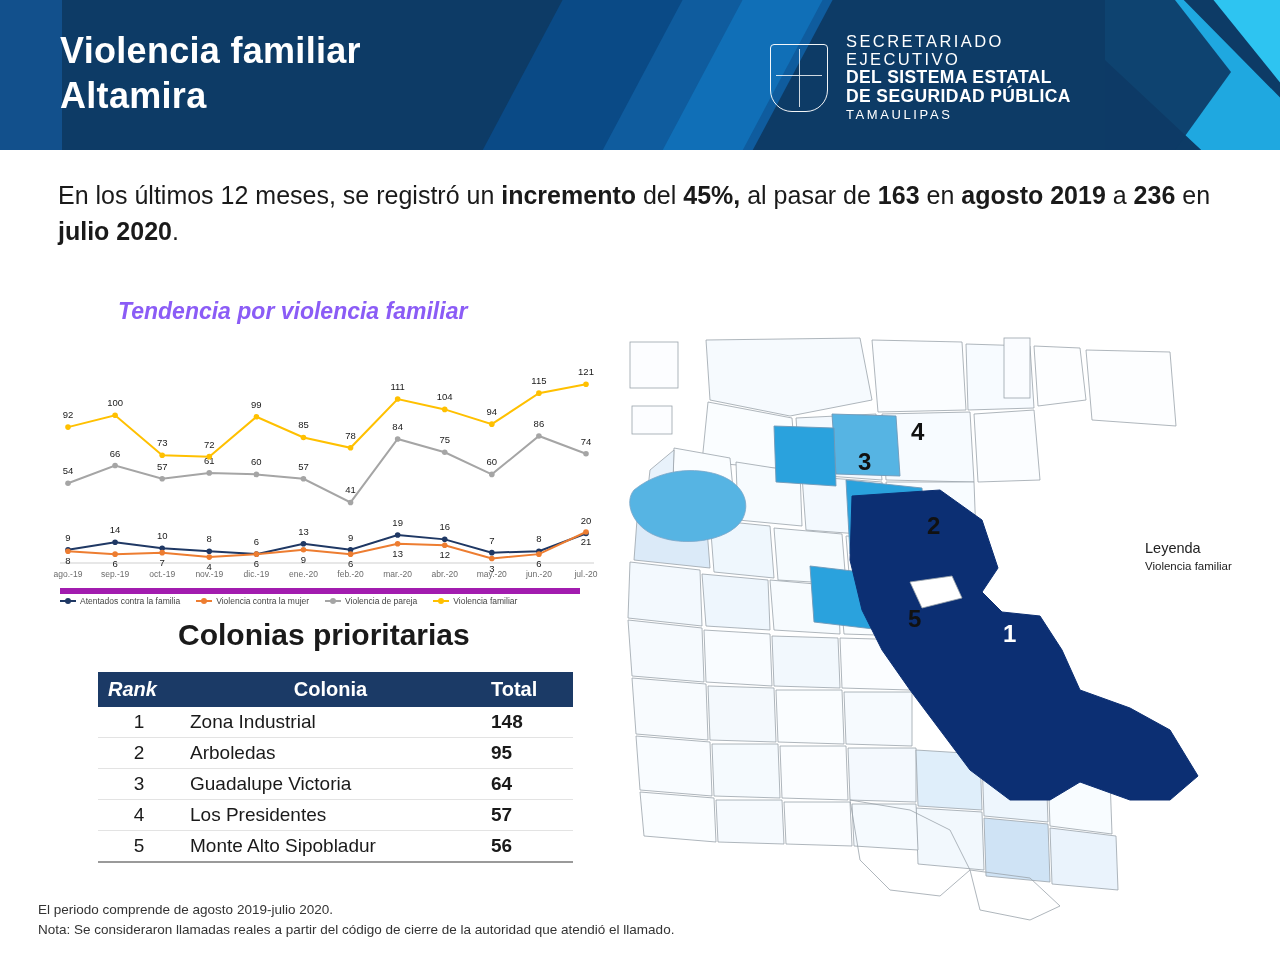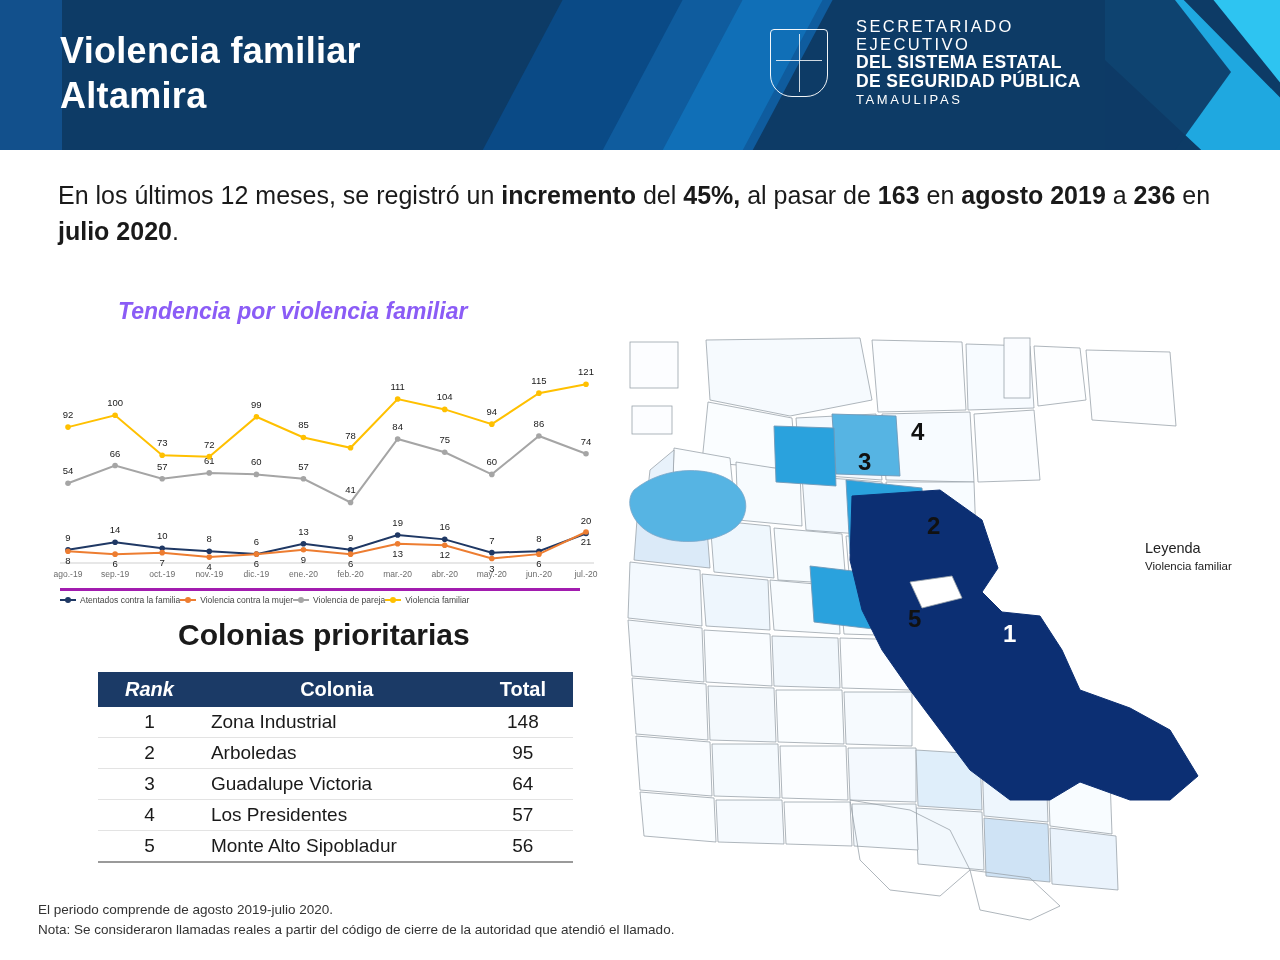--- a/index.html
+++ b/index.html
@@ -51,22 +51,22 @@
     background: #0d3b66;
     clip-path: polygon(40% 0, 72% 48%, 40% 100%, 0 100%, 0 0);
     opacity: .92;
   }
   .title {
     position: absolute; left: 60px; top: 28px;
     color: #ffffff; font-size: 36px; font-weight: bold; line-height: 1.25;
     letter-spacing: .3px;
   }
   .logo {
-    position: absolute; left: 770px; top: 25px; width: 330px; height: 75px;
-    display: flex; align-items: center; gap: 28px;
+    position: absolute; left: 770px; top: 40px; width: 330px; height: 75px;
+    display: flex; align-items: center; gap: 18px;
   }
   .crest {
     width: 58px; height: 68px; border: 1.6px solid #ffffff;
     border-radius: 4px 4px 22px 22px; position: relative; flex: none;
     opacity: .95;
   }
   .crest::before {
     content: ""; position: absolute; left: 50%; top: 4px; width: 1.4px;
     height: 58px; background: #ffffff; opacity: .85;
   }
@@ -92,51 +92,51 @@
     position: absolute; left: 118px; top: 298px;
     font-size: 23px; font-weight: bold; color: #8b5cf6; font-style: italic;
   }
   .chart-box {
     position: absolute; left: 38px; top: 345px; width: 560px; height: 265px;
   }
   .chart-box svg { display: block; }
 
   .legend {
     position: absolute; left: 60px; top: 588px; width: 520px; height: 20px;
-    display: flex; align-items: center; 
-    border-top: 3px solid #a21caf; padding-top: 0;
+    display: flex; align-items: center; gap: 16px;
+    border-top: 6px solid #a21caf; padding-top: 0;
   }
   .leg-item { display: flex; align-items: center; gap: 4px; font-size: 8.5px; color: #444; }
   .leg-line { width: 16px; height: 2px; position: relative; }
   .leg-line::after {
     content: ""; position: absolute; left: 5px; top: -2px;
     width: 6px; height: 6px; border-radius: 50%; background: inherit;
   }
 
   
   .table-title {
     position: absolute; left: 178px; top: 618px;
     font-size: 30px; font-weight: bold; color: #1a1a1a;
   }
   .tbl {
     position: absolute; left: 98px; top: 672px; width: 475px;
     border-collapse: collapse; font-size: 19px; color: #1a1a1a;
   }
   .tbl thead th {
-    background: #1b3a66; color: #ffffff; font-size: 20px; padding: 6px 27px;
+    background: #1b3a66; color: #ffffff; font-size: 20px; padding: 6px 10px;
     font-weight: bold;
   }
   .tbl thead th.rank { text-align: left; font-style: italic; width: 82px; }
   .tbl thead th.col { text-align: center; }
   .tbl thead th.tot { text-align: left; width: 92px; }
   .tbl tbody td { padding: 4px 10px; border-bottom: 1px solid #e3e3e3; }
   .tbl tbody tr:last-child td { border-bottom: 2px solid #9a9a9a; }
   .tbl td.rank { text-align: center; width: 82px; }
   .tbl td.col { text-align: left; }
-  .tbl td.tot { text-align: center; width: 92px; }
+  .tbl td.tot { text-align: left; width: 92px; font-weight: bold; }
 
   
   .foot {
     position: absolute; left: 38px; top: 900px; width: 720px;
     font-size: 13.5px; color: #333; line-height: 1.5;
   }
 
   
   .map {
     position: absolute; left: 610px; top: 330px; width: 670px; height: 600px;

